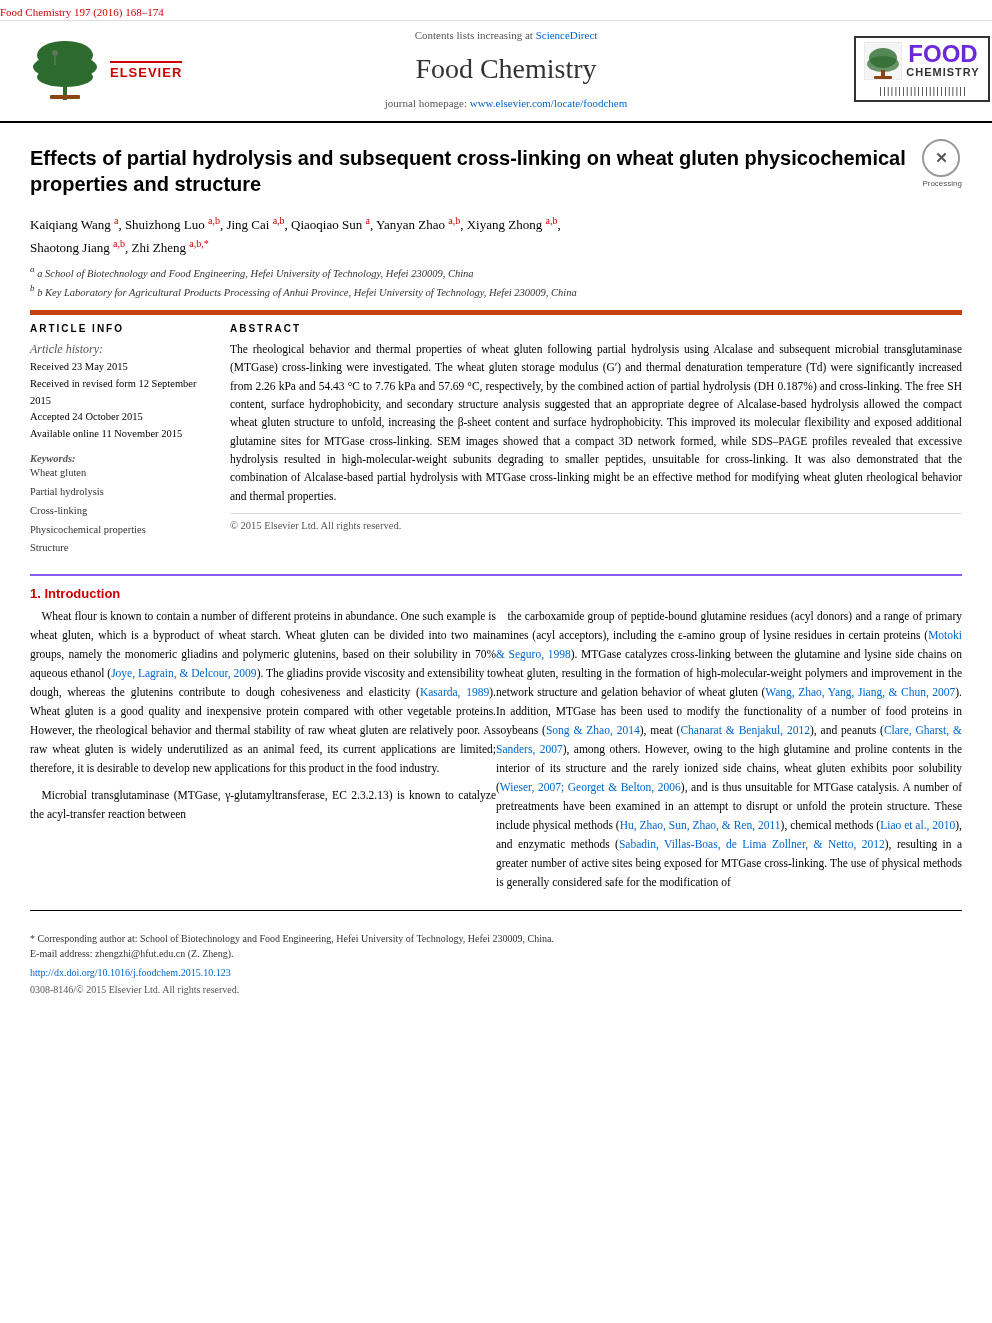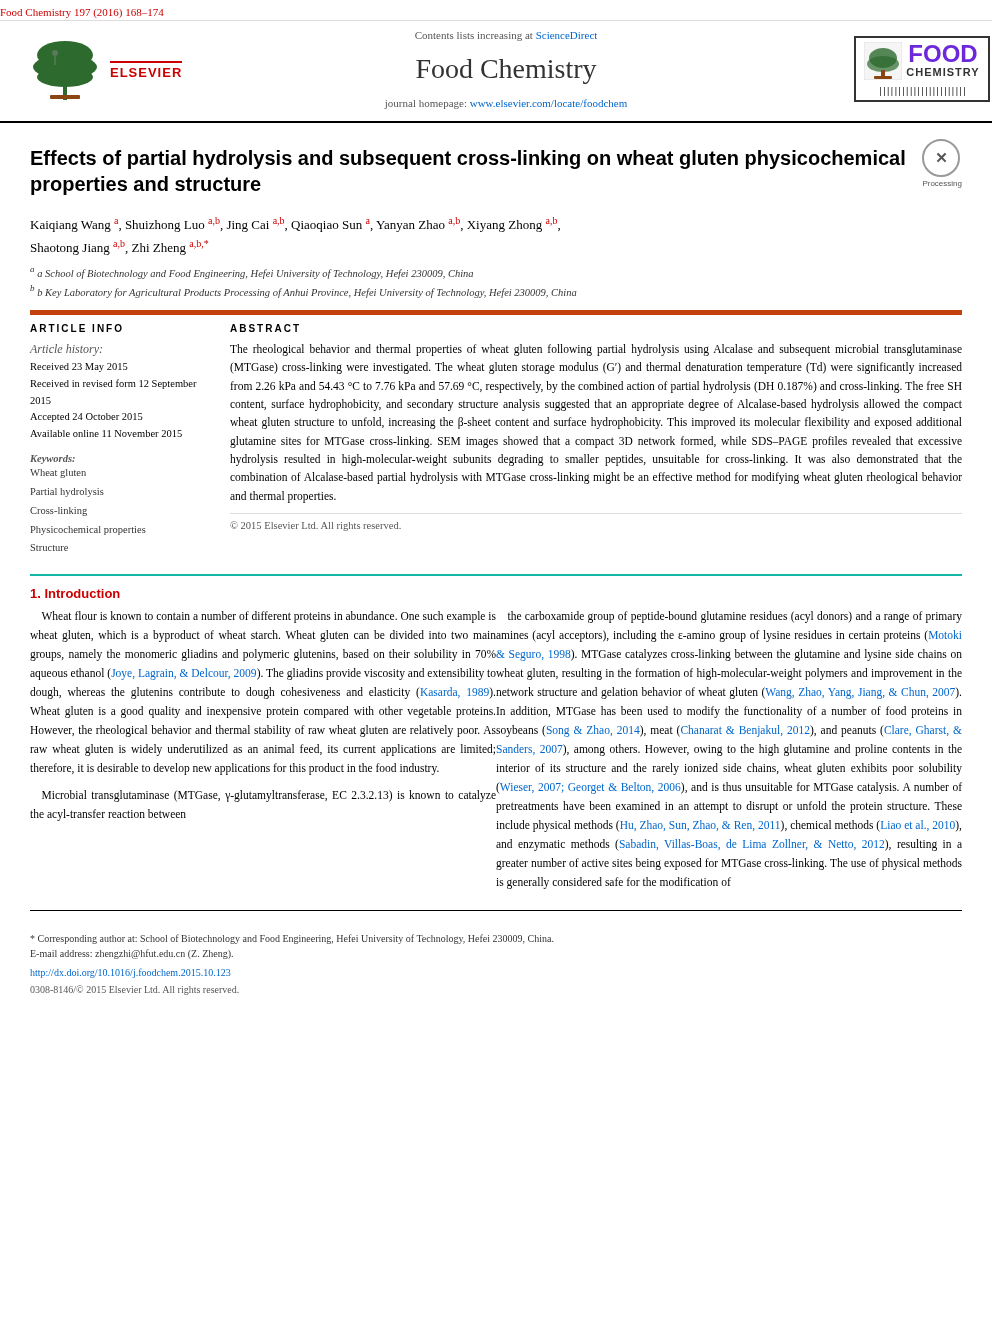--- a/index.html
+++ b/index.html
@@ -232,21 +232,21 @@
       font-size: 10.5px;
       text-align: left;
       color: #555;
       margin-top: 8px;
       border-top: 1px solid #ddd;
       padding-top: 6px;
     }
     
     .intro-section {
       margin-top: 16px;
-      border-top: 2px solid #14b8a6;
+      border-top: 2px solid #8b5cf6;
       padding-top: 10px;
     }
     .section-number-title {
       font-size: 13px;
       font-weight: bold;
       font-family: Arial, sans-serif;
       color: #c00;
       margin-bottom: 6px;
     }
     .two-col-body {

